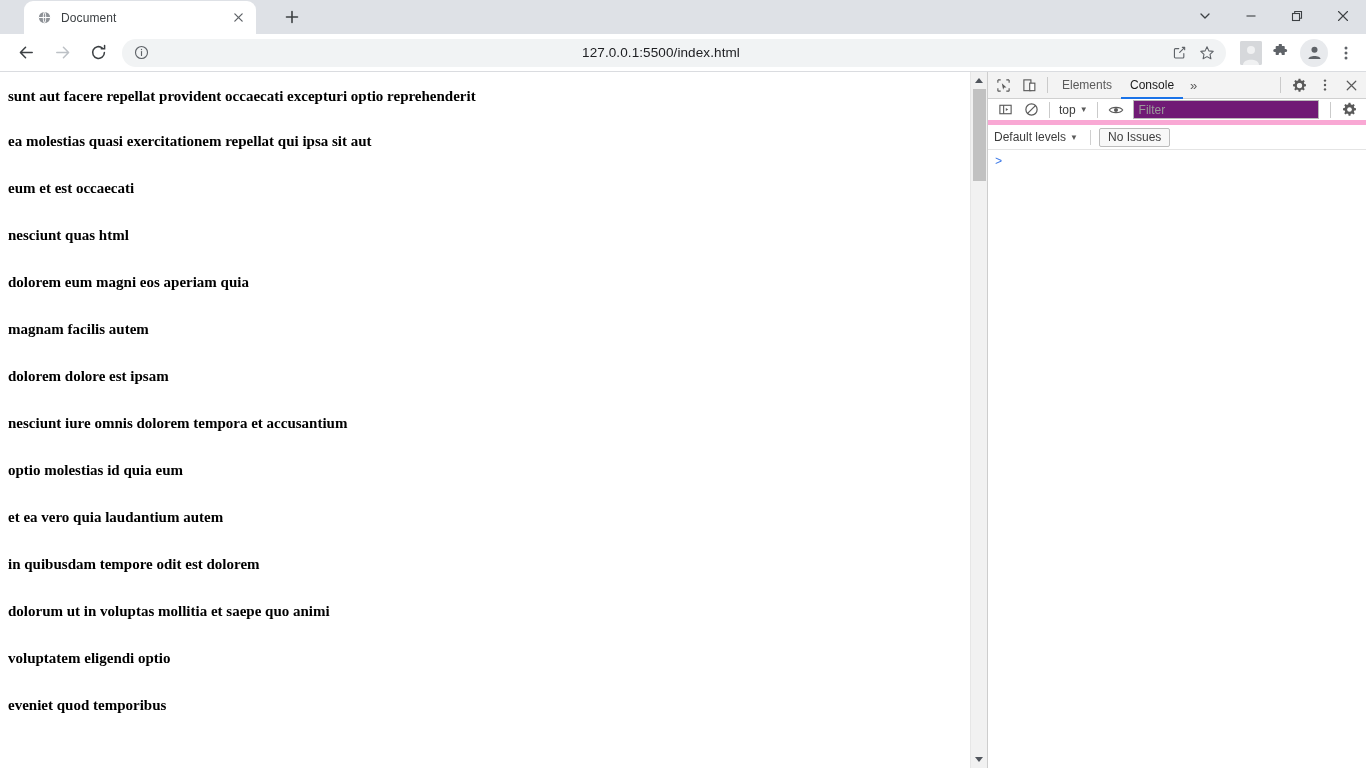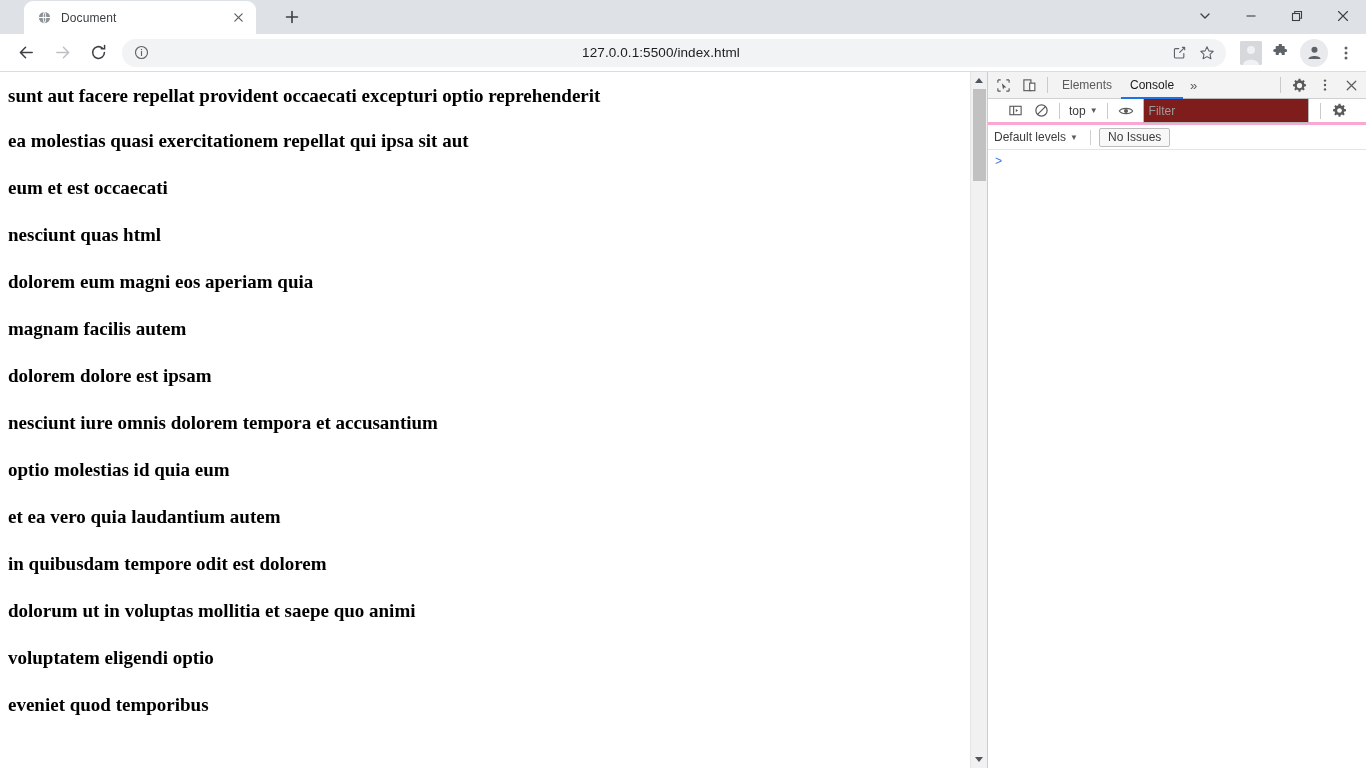--- a/index.html
+++ b/index.html
@@ -179,21 +179,21 @@
   }
   .page-content {
     flex: 1 1 auto;
     padding: 0;
     overflow: hidden;
     position: relative;
   }
   .heading-line {
     font-family: "Liberation Serif", "DejaVu Serif", serif;
     font-weight: bold;
-    font-size: 19px;
+    font-size: 15px;
     color: #000000;
     padding-left: 8px;
     margin: 0;
     line-height: 24px;
     height: 47px;
     display: flex;
     align-items: center;
     white-space: nowrap;
   }
   .heading-line:first-child { height: 45px; padding-top: 2px; }
@@ -280,37 +280,37 @@
     display: flex; align-items: center;
     height: 26px;
   }
   .dt-spacer { flex: 1 1 auto; }
 
   .dt-row2 {
     height: 26px;
     flex: 0 0 26px;
     display: flex;
     align-items: center;
-    border-bottom: 3px solid #f9a8d4;
-    background: #ffffff;
-    padding: 0 14px;
+    border-bottom: 5px solid #f9a8d4;
+    background: #ffffff;
+    padding: 0 4px;
   }
   .dt-context {
     display: flex; align-items: center;
     font-size: 12px;
     color: #3c3c3c;
     padding: 0 4px;
     height: 20px;
   }
   .dt-caret { margin-left: 4px; font-size: 8px; color: #5a5a5a; }
   .dt-filter {
     flex: 1 1 auto;
-    height: 25px;
+    height: 19px;
     border: 1px solid #b9b9b9;
-    background: #7f1d1d;
+    background: #701a75;
     margin: 0 6px 0 4px;
     font-size: 12px;
     color: #9a9a9a;
     display: flex;
     align-items: center;
     padding: 0 5px;
     min-width: 0;
   }
   .dt-row3 {
     height: 25px;

